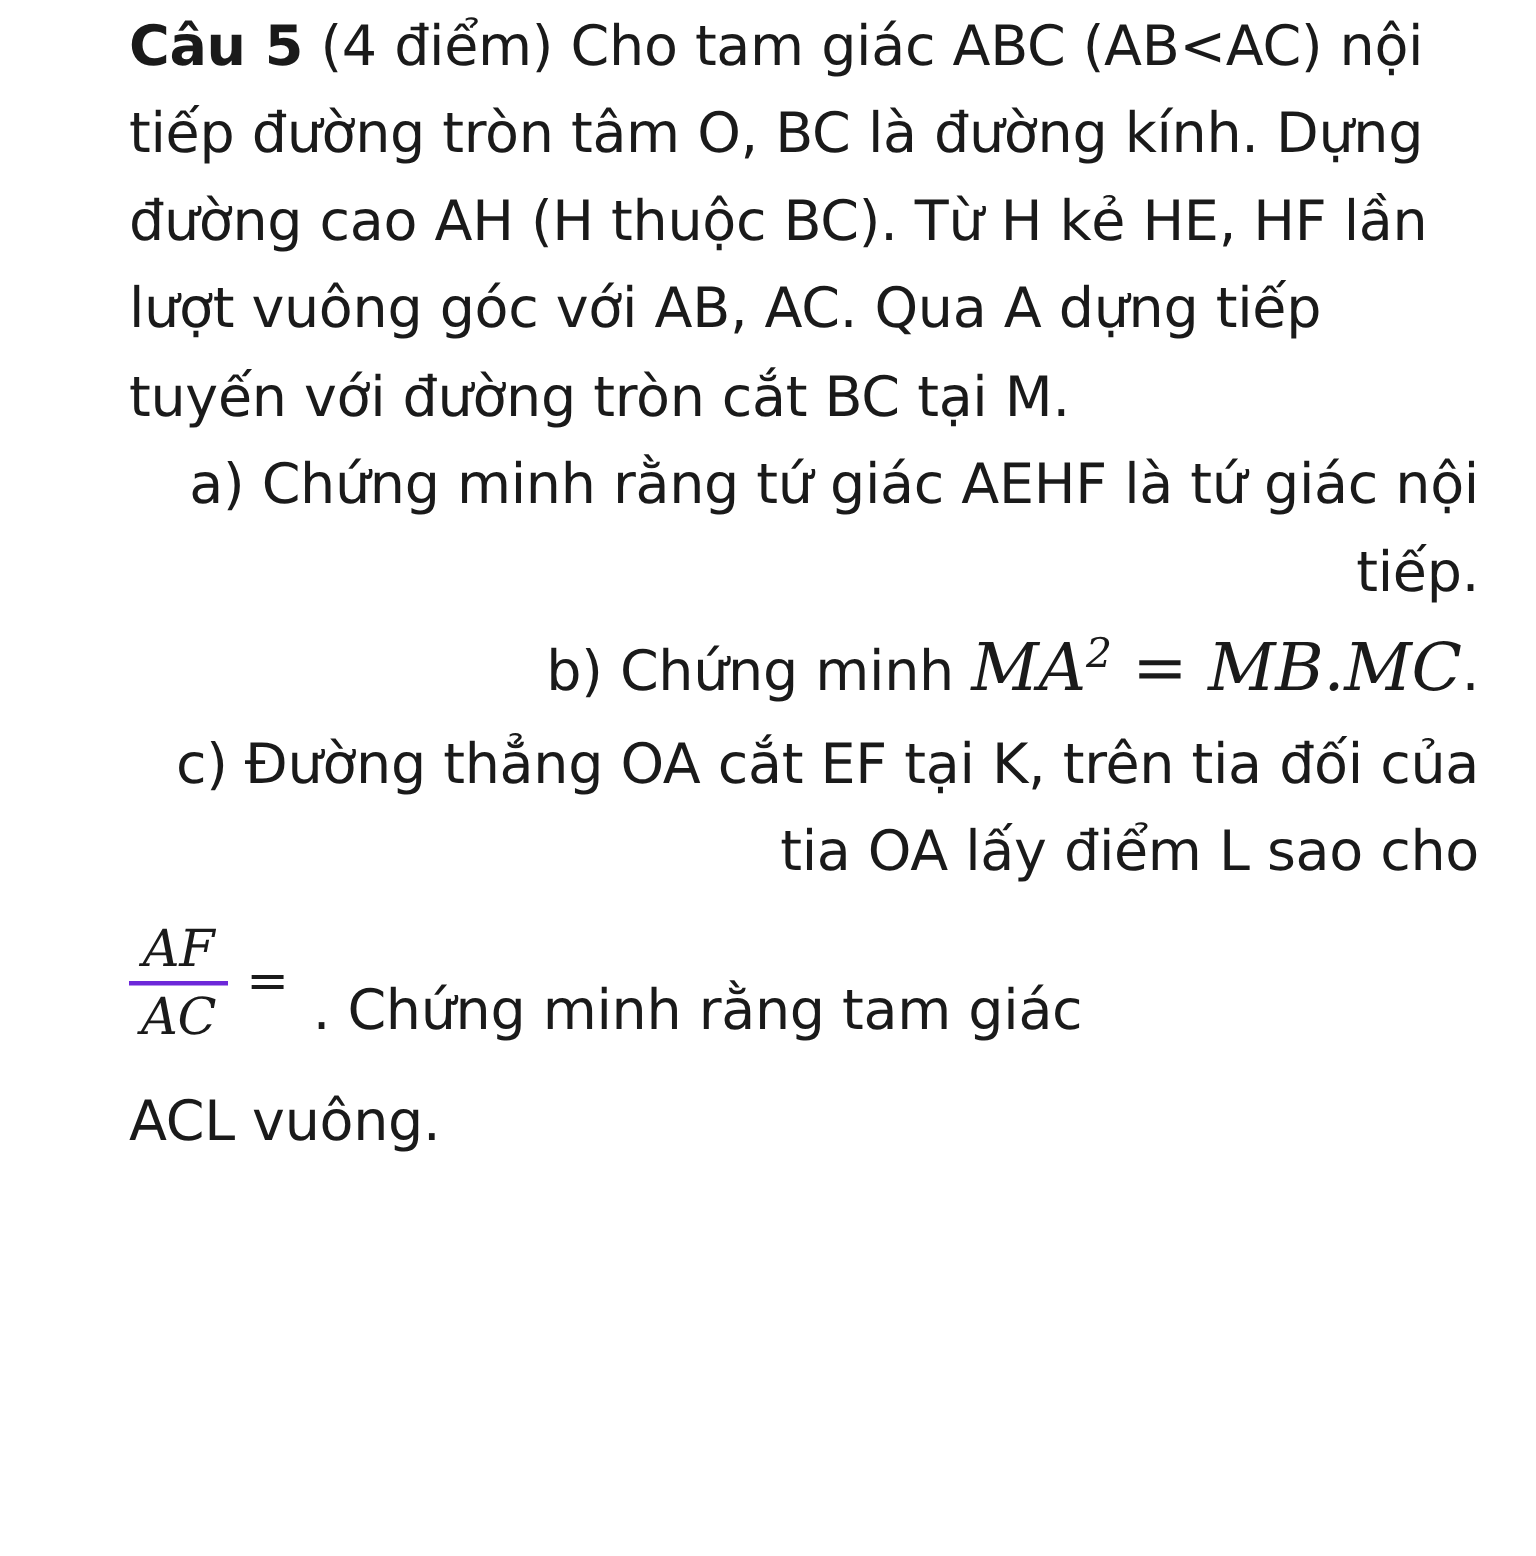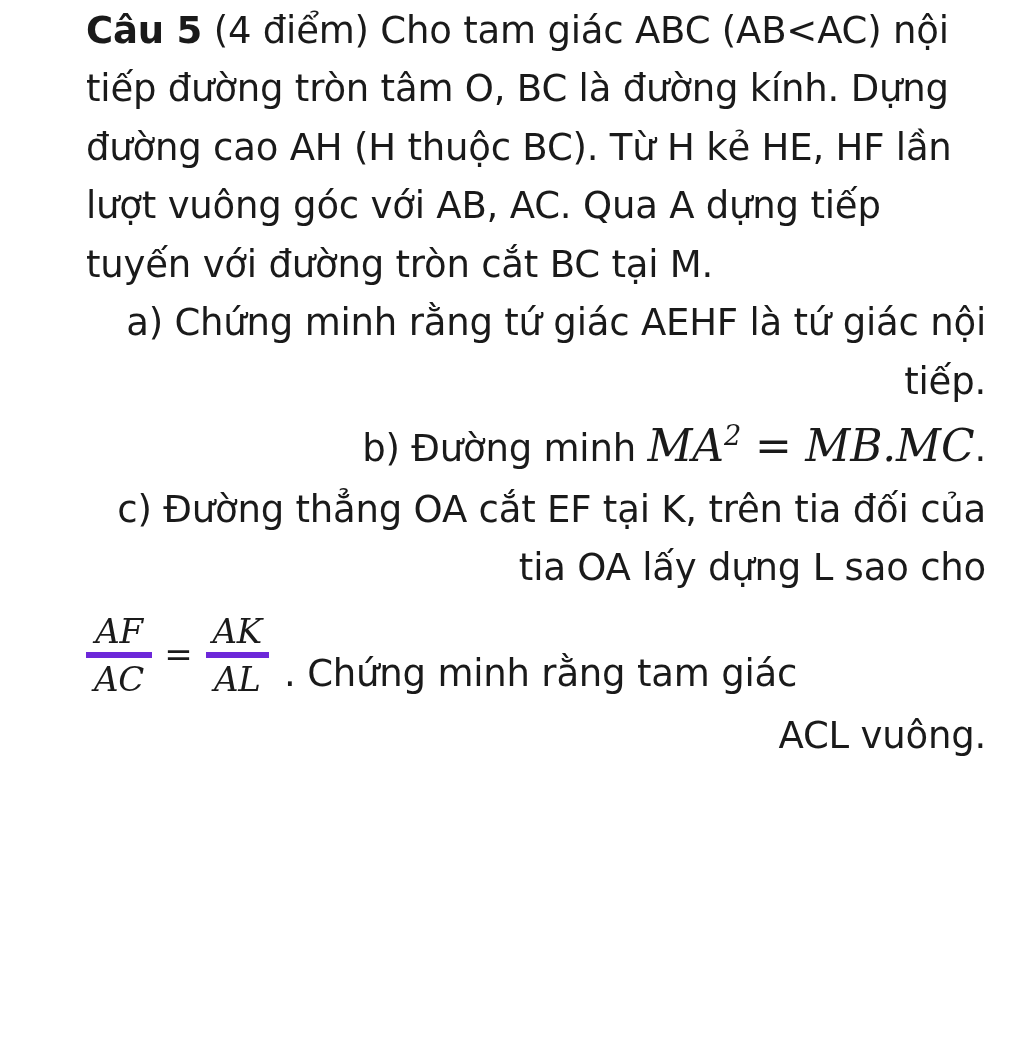--- a/index.html
+++ b/index.html
@@ -67,69 +67,64 @@
     font-size: 34px;
     line-height: 1.12;
     vertical-align: middle;
   }
   .frac .num {
     padding: 0 8px 2px 8px;
     text-align: right;
   }
   .frac .den {
     padding: 2px 8px 0 8px;
-    border-top: 6px solid #6d28d9;
+    border-top: 3px solid #6d28d9;
   }
   .eqsign {
     font-family: "DejaVu Serif", serif;
     font-size: 34px;
     padding: 0 2px;
   }
   .after-frac {
     font-size: 37px;
     padding-left: 4px;
     margin-top: 37px;
   }
   .tail-line {
-    margin-top: 4px;
-    text-align: right;
+    margin-top: 16px;
   }
 </style>
 </head>
 <body>
 
 <div class="page">
   <div class="body-text">
 
     <p class="para">
       <span class="q-label">Câu 5</span>
       <span>(4 điểm)</span><span> Cho tam giác ABC (AB&lt;AC) nội tiếp đường tròn tâm O, BC là đường kính. Dựng đường cao AH (H thuộc BC). Từ H kẻ HE, HF lần lượt vuông góc với AB, AC. Qua A dựng tiếp tuyến với đường tròn cắt BC tại M.</span>
     </p>
 
     <p class="para indent">
       <span>a) Chứng minh rằng tứ giác AEHF là tứ giác nội tiếp.</span>
     </p>
 
     <p class="para indent">
-      <span>b) Đường minh </span><span class="math-italic"><span>MA</span><sup class="exp">2</sup><span> = MB.MC</span></span><span>.</span>
+      <span>b) Chứng minh </span><span class="math-italic"><span>MA</span><sup class="exp">2</sup><span> = MB.MC</span></span><span>.</span>
     </p>
 
     <p class="para indent">
-      <span>c) Đường thẳng OA cắt EF tại K, trên tia đối của tia OA lấy dựng L sao cho</span>
+      <span>c) Đường thẳng OA cắt EF tại K, trên tia đối của tia OA lấy điểm L sao cho</span>
     </p>
 
     <div class="frac-line">
       <span class="frac">
         <span class="num">AF</span>
         <span class="den">AC</span>
       </span>
       <span class="eqsign">=</span>
-      <span class="frac">
-        <span class="num">AK</span>
-        <span class="den">AL</span>
-      </span>
       <span class="after-frac">. Chứng minh rằng tam giác</span>
     </div>
 
     <p class="para tail-line">ACL vuông.</p>
 
   </div>
 </div>
 
 </body></html>

